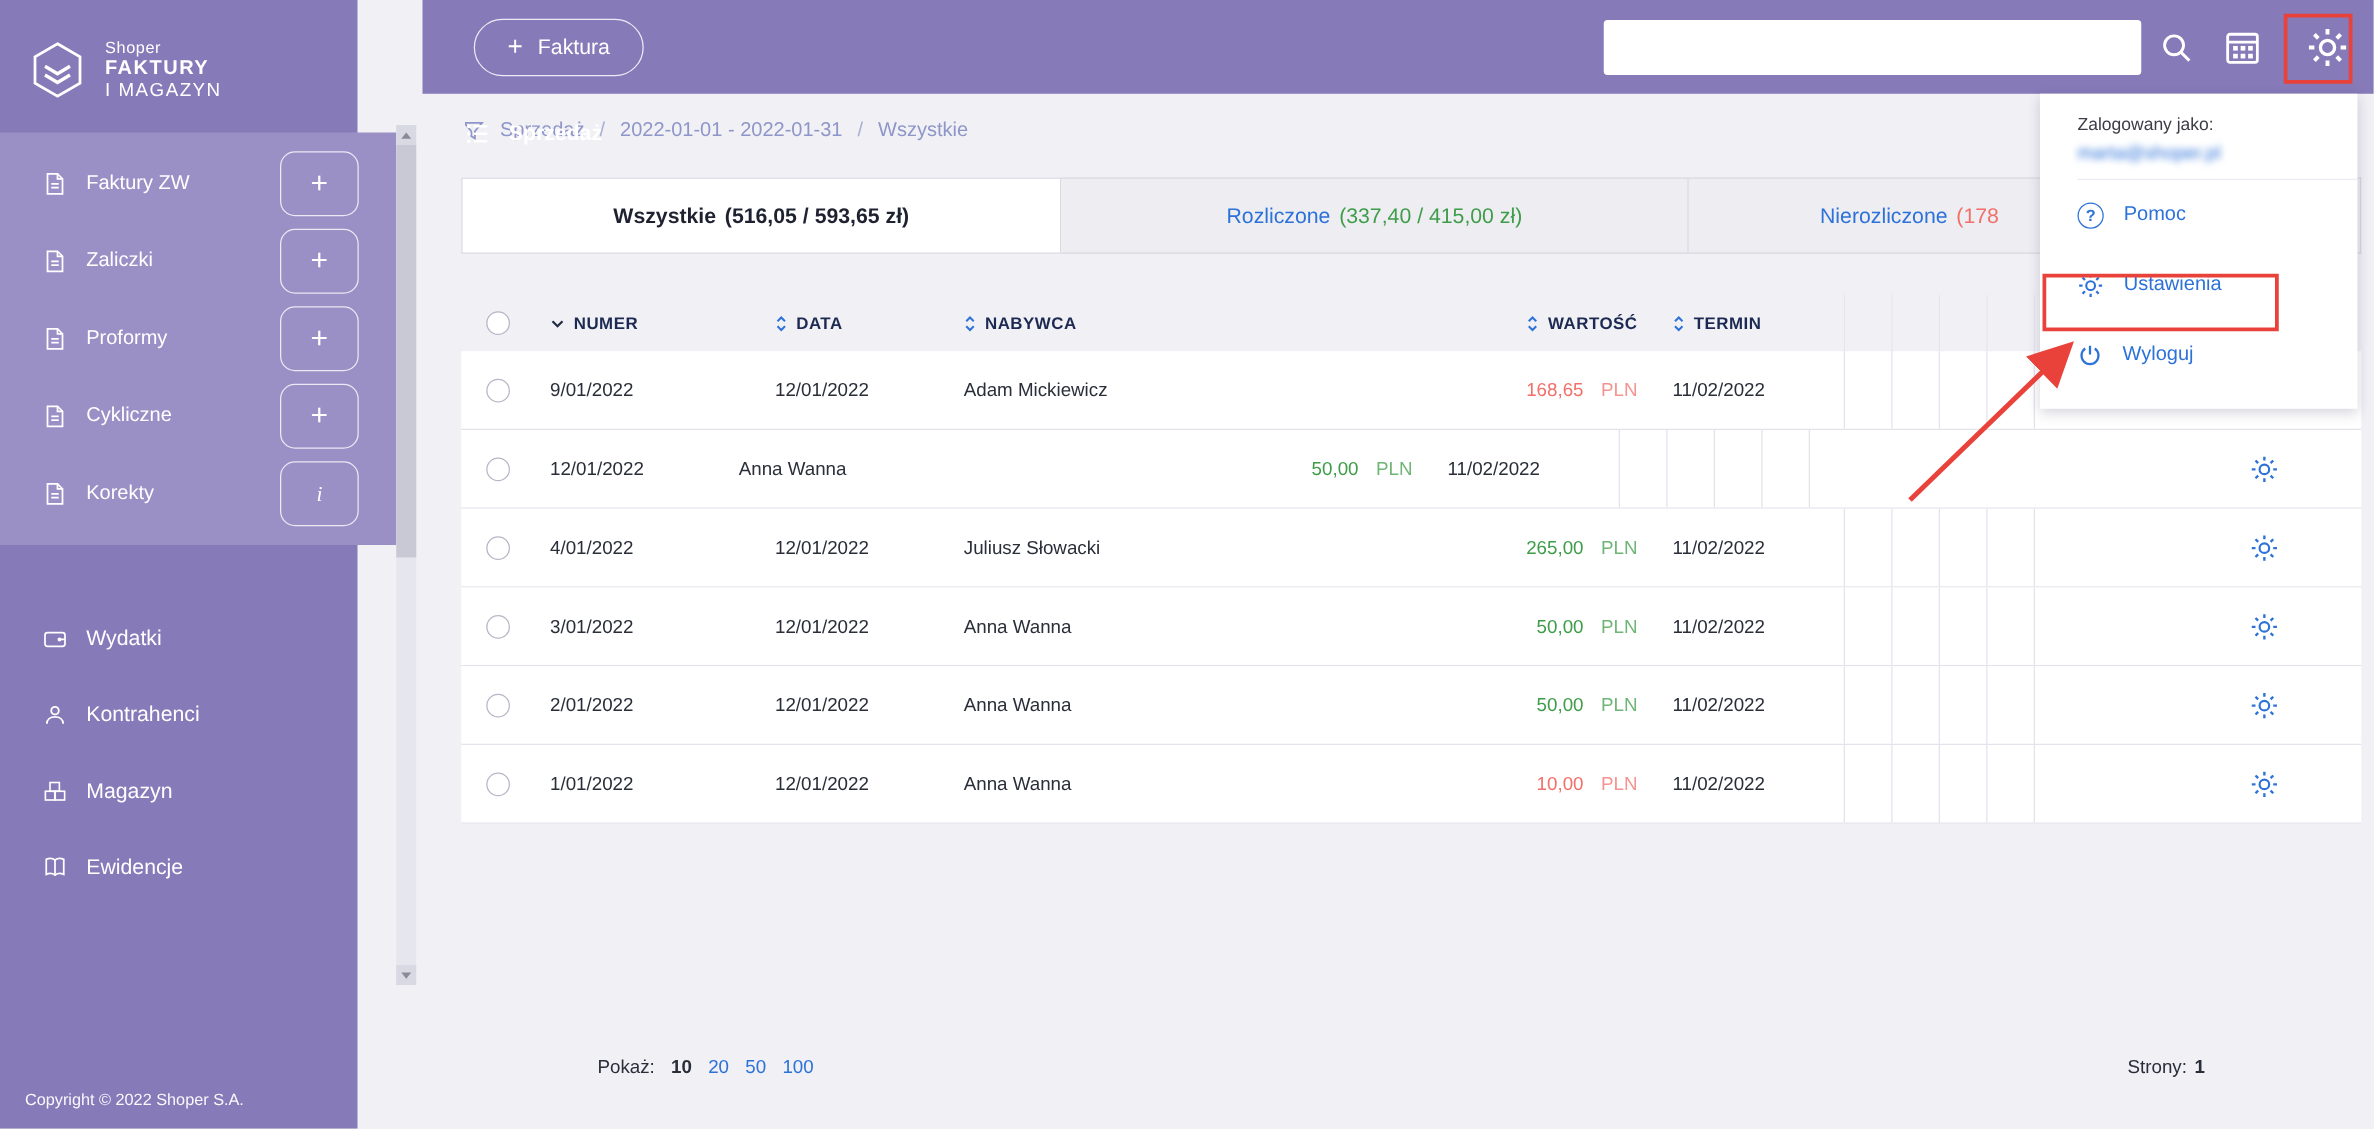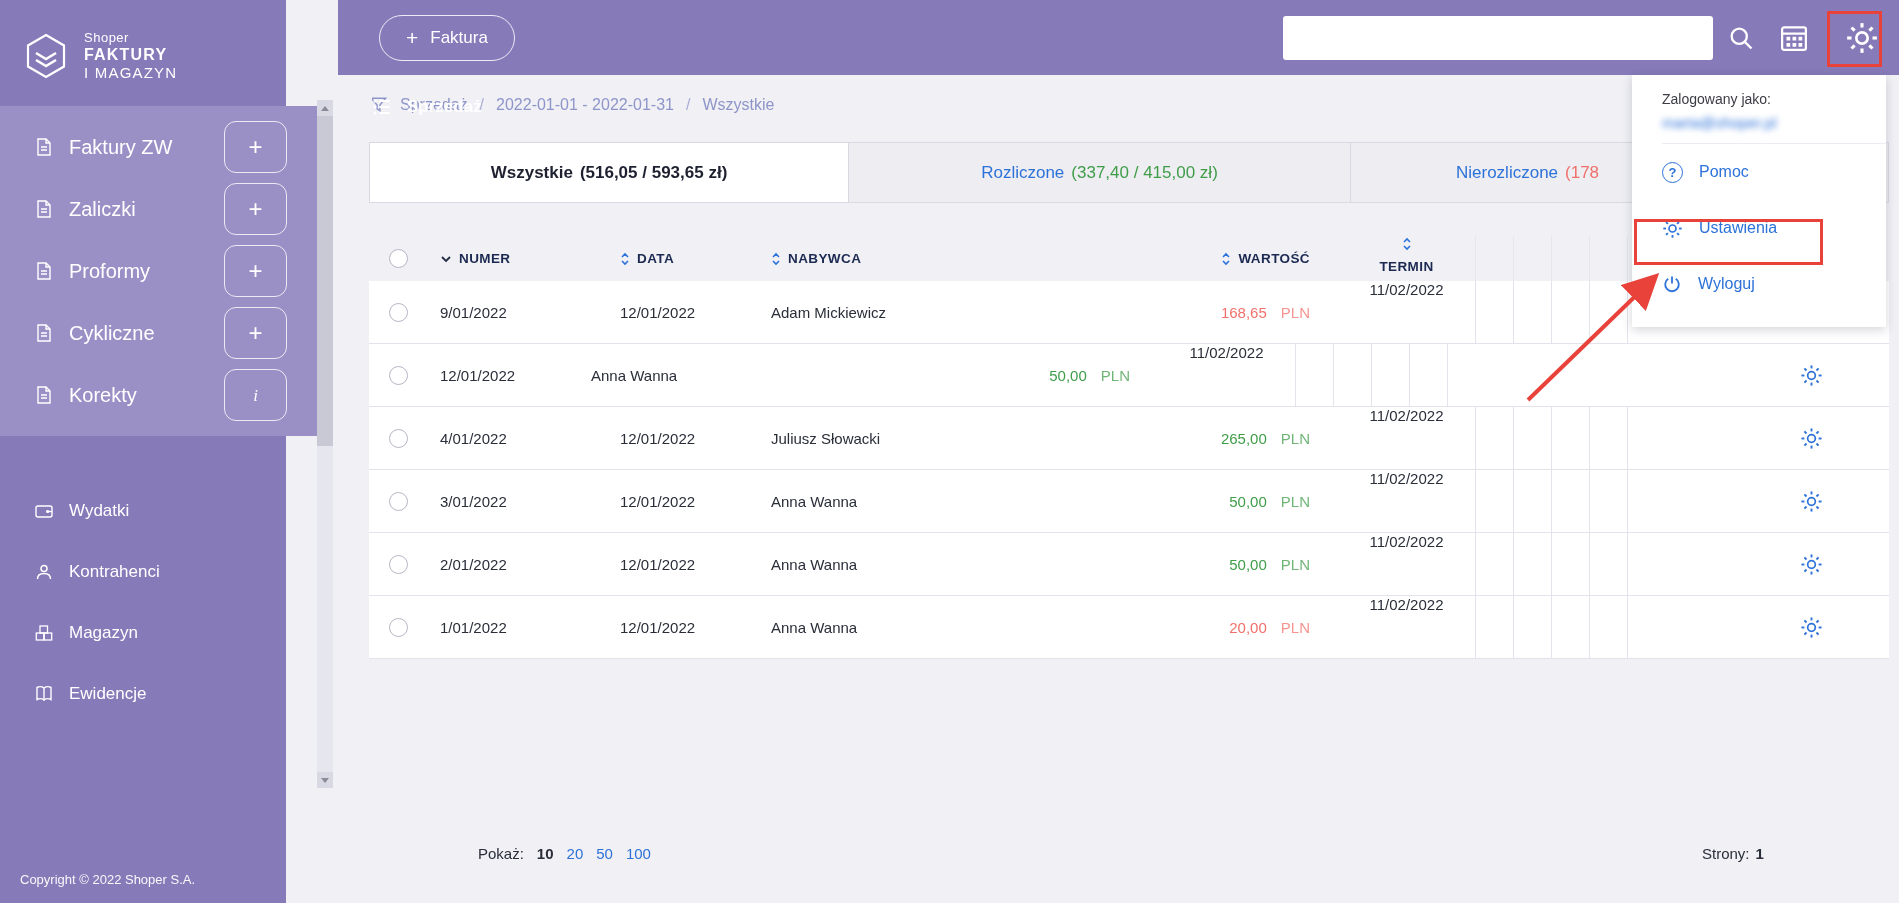--- a/index.html
+++ b/index.html
@@ -26,21 +26,21 @@
   .nav-item {
     display:flex; align-items:center; gap:15px;
     height:48px; padding-left:34px; font-size:17px; cursor:pointer;
   }
   .nav-item.main { font-weight:bold; margin-top:8px; }
   .subpanel {
     margin-top:14px; width:317px; background:#9b90c6; padding:10px 0;
   }
   .subitem { display:flex; align-items:center; height:62px; padding-left:34px; }
   .subitem .sub-icon { margin-right:15px; display:flex; }
-  .subitem .sub-label { font-size:20px; }
+  .subitem .sub-label { font-size:16px; }
   .sub-btn {
     margin-left:auto; margin-right:30px;
     width:63px; height:52px; border:1px solid rgba(255,255,255,.8); border-radius:12px;
     background:transparent; color:#fff; font-size:24px; line-height:1;
     display:flex; align-items:center; justify-content:center; cursor:pointer;
     font-family:"Liberation Sans", sans-serif;
   }
   .lower-nav { margin-top:44px; }
   .lower-nav .nav-item { height:61px; }
   .copyright { position:absolute; left:20px; bottom:16px; font-size:13px; color:rgba(255,255,255,.95); }
@@ -107,21 +107,21 @@
   .table { position:absolute; left:31px; top:161px; width:1520px; }
   .thead { display:flex; align-items:center; height:45px; }
   .trow  { display:flex; align-items:center; height:63px; background:#fff; border-bottom:1px solid #e3e3eb; cursor:pointer; }
   .trow:first-of-type { border-top:1px solid #e3e3eb; }
   .cell { display:flex; align-items:center; height:100%; }
   .c-check  { width:62px;  padding-left:20px; }
   .c-numer  { width:180px; padding-left:9px; }
   .c-data   { width:160px; padding-left:9px; }
   .c-buyer  { width:385px; }
   .c-value  { width:154px; justify-content:flex-end; }
-  .c-termin { width:165px; padding-left:28px;flex-direction:column; }
+  .c-termin { width:165px; padding-left:28px; }
   .c-sep    { width:38px;  border-left:1px solid #e3e3eb; }
   .c-last   { flex:1; border-left:1px solid #e3e3eb; }
   .thead .c-sep, .thead .c-last { border-left:1px solid #e6e6ee; }
   .thead { font-size:13.5px; font-weight:bold; color:#1c2a52; letter-spacing:.4px; }
   .thead .cell { gap:7px; }
   .check { width:19px; height:19px; border:1.5px solid #b6b6c6; border-radius:50%; background:#fff; cursor:pointer; flex:0 0 auto; }
   .cellv { font-size:15px; color:#2a2e39; }
   .cur { opacity:.75; margin-left:14px; }
   .row-gear { margin-left:auto; margin-right:66px; background:none; border:none; cursor:pointer; display:flex; color:#2d72d9; padding:0; }
 
@@ -612,21 +612,21 @@
       </div>
 
       <div class="trow">
         <div class="cell c-check">
             <span class="check"></span>
           </div>
         <div class="cell c-numer cellv">1/01/2022</div>
         <div class="cell c-data cellv">12/01/2022</div>
         <div class="cell c-buyer cellv">Anna Wanna</div>
         <div class="cell c-value cellv">
-            <span style="color:#f1706a">20,00</span>
+            <span style="color:#f1706a">10,00</span>
             <span class="cur" style="color:#f1706a">PLN</span>
           </div>
         <div class="cell c-termin cellv">11/02/2022</div>
         <div class="cell c-sep"></div>
           <div class="cell c-sep"></div>
           <div class="cell c-sep"></div>
           <div class="cell c-sep"></div>
         <div class="cell c-last">
           <button class="row-gear">
               <svg width="23" height="23" viewBox="0 0 24 24" fill="none" stroke="currentColor">

